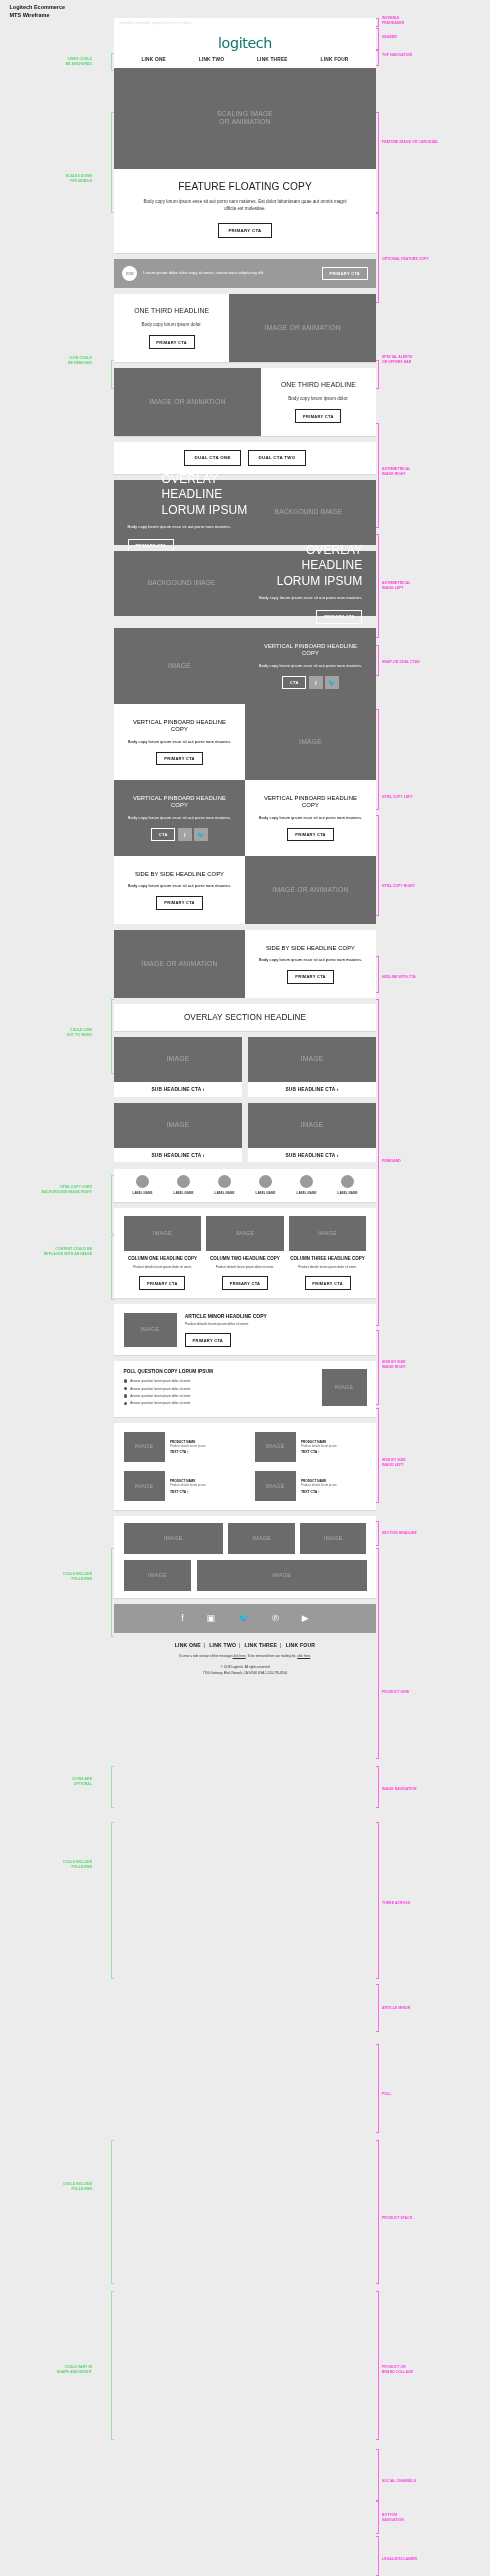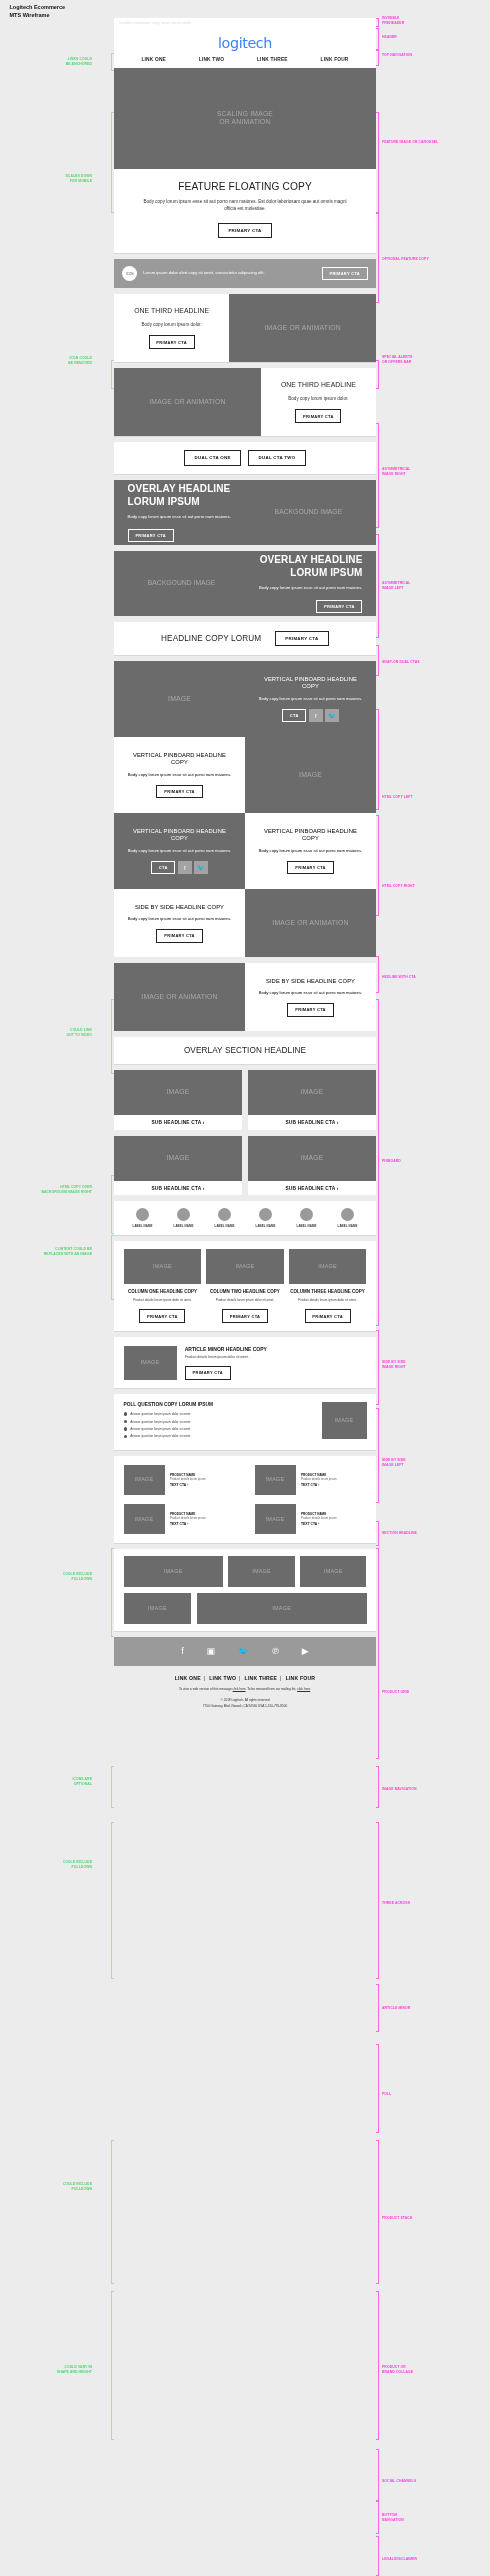--- a/index.html
+++ b/index.html
@@ -37,42 +37,42 @@
   .ann { position:absolute; font-size:3.4px; font-weight:bold; line-height:1.35; letter-spacing:0.1px; }
   .ann.pink { color:#ff3ae0; left:382px; }
   .ann.green { color:#4fd46a; width:63px; text-align:right; left:29px; }
   .bracket { position:absolute; }
   .bracket.pink { left:376px; width:3.4px; border:0.7px solid #ff66e8; border-left:none; }
   .bracket.green { left:111px; width:3.4px; border:0.7px solid #9fe3ac; border-right:none; }
 
   
   .preheader { background:#fff; height:11.6px; display:flex; align-items:center; padding-left:4.8px;
                color:#dcdcdc; font-size:3.8px; }
-  .logo { font-size:14.3px; color:#3b82f6; text-align:center; letter-spacing:-0.4px; padding:5.5px 0 2.7px; font-family:"DejaVu Sans", sans-serif;}
+  .logo { font-size:14.3px; color:#0f766e; text-align:center; letter-spacing:-0.4px; padding:5.5px 0 2.7px; font-family:"DejaVu Sans", sans-serif;}
   .topnav { display:flex; justify-content:space-around; padding:3.4px 11px 6.1px; }
   .topnav span { font-size:4.8px; font-weight:bold; color:#222; letter-spacing:0.2px; }
 
   
   .alert { display:flex; align-items:center; padding:6.8px 8.2px; gap:6.1px; }
   .alert .circ { width:15px;height:15px;border-radius:50%;background:#fff;color:#8a8a8a;
                  font-size:3.1px;display:flex;align-items:center;justify-content:center;flex:0 0 15px;font-weight:bold;}
   .alert .txt { flex:1; color:#fff; font-size:4.2px; line-height:1.5; }
 
   
   .two { display:flex; }
   .pane { flex:1; }
   .pad { padding:11px 13.6px; display:flex; flex-direction:column; align-items:center; justify-content:center; height:100%; }
   h2.th { font-size:6.8px; font-weight:400; color:#222; text-align:center; line-height:1.3; letter-spacing:0.1px;}
   .dual { display:flex; gap:6.8px; justify-content:center; padding:8.2px 0; }
 
   
   .overlay { position:relative; height:65px; }
   .overlay .inner { position:absolute; inset:0; display:flex; align-items:center; padding:0 13.6px; }
   .ov-txt { width:54%; }
-  .ov-txt h2 { font-size:10px; color:#fff; font-weight:700; line-height:1.3; letter-spacing:0.1px;}
+  .ov-txt h2 { font-size:12px; color:#fff; font-weight:400; line-height:1.3; letter-spacing:0.1px;margin-left:34px;}
   .ov-txt p { font-size:4.2px; color:#fff; line-height:1.55; margin:5.5px 0 6.8px; }
   .ov-bg { flex:1; text-align:center; color:#a9a9a9; font-size:6.8px; line-height:1.25; }
 
   
   .hbar { display:flex; align-items:center; justify-content:center; gap:13.6px; padding:8.9px 11px; }
   .hbar h2 { font-size:8.2px; font-weight:400; color:#222; letter-spacing:0.1px; }
 
   
   .pin { display:flex; }
   .pin .cell { width:50%; }
@@ -309,24 +309,20 @@
         <div class="ov-bg">BACKGOUND IMAGE</div>
         <div class="ov-txt" style="text-align:right;">
           <h2>OVERLAY HEADLINE LORUM IPSUM</h2>
           <p>Body copy lorum ipsum esse sit aut porro nam maiores.</p>
           <span class="btn white sm">PRIMARY CTA</span>
         </div>
       </div>
     </div>
     <div class="sep"></div>
 
-    <div class="mod hbar shadow">
-      <h2>HEADLINE COPY LORUM</h2>
-      <span class="btn">PRIMARY CTA</span>
-    </div>
     <div class="sep"></div>
 
     <div class="pin">
       <div class="cell">
         <div class="imgbox" style="height:76px;">IMAGE</div>
       </div>
       <div class="cell vp dark" style="height:76px;display:flex;flex-direction:column;justify-content:center;">
         <h3>VERTICAL PINBOARD HEADLINE COPY</h3>
         <p>Body copy lorum ipsum esse sit aut porro nam maiores.</p>
         <div class="ctarow">

